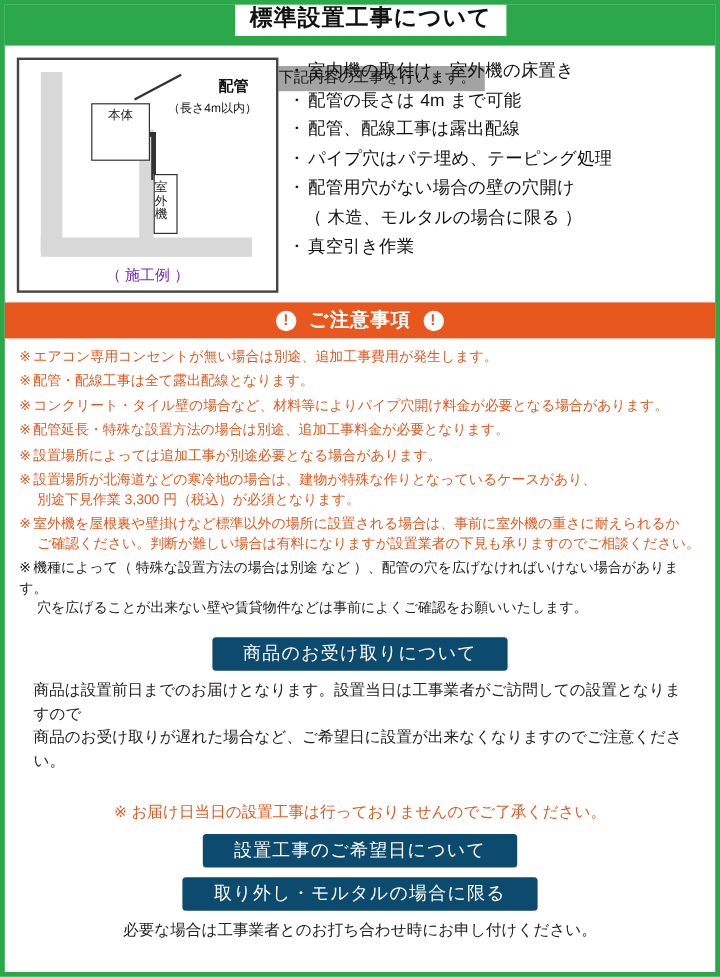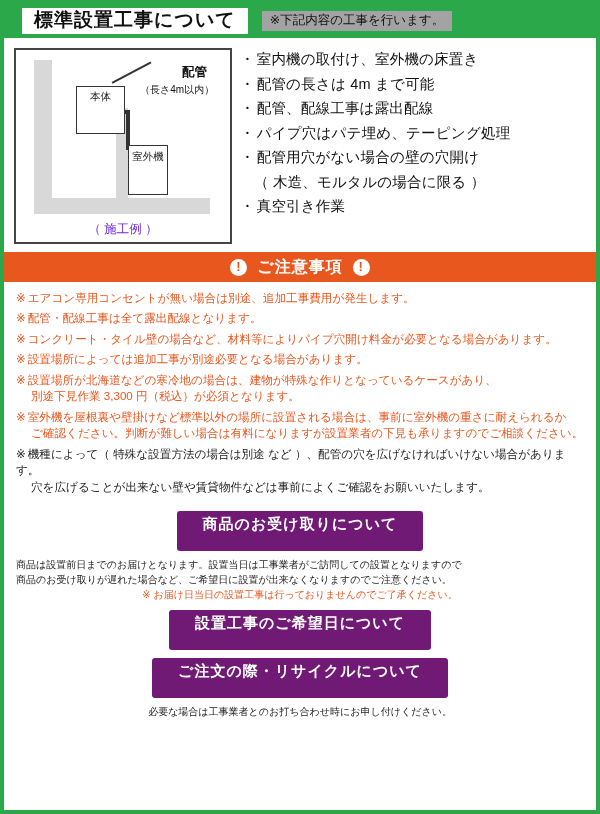--- a/index.html
+++ b/index.html
@@ -20,21 +20,22 @@
     position: relative;
     padding: 0;
   }
   
   .header-band {
     background: #2ba84a;
     height: 34px;
     display: flex;
     align-items: center;
     padding-left: 18px;
-    gap: 14px;
+    gap: 25px;
+    flex-direction: column;
   }
   .header-title {
     background: #ffffff;
     color: #111;
     font-weight: bold;
     font-size: 19px;
     padding: 2px 12px 3px 12px;
     letter-spacing: 1px;
     line-height: 1.1;
   }
@@ -86,26 +87,25 @@
     background: #fff;
     font-size: 10.5px;
     line-height: 1.05;
     text-align: center;
     padding-top: 4px;
     letter-spacing: 0px;
   }
   .outdoor-unit {
     position: absolute;
     left: 112px; top: 95px;
-    width: 40px; height: 50px;
+    width: 20px; height: 50px;
     border: 1.5px solid #333;
     background: #fff;
     font-size: 10.5px;
     line-height: 1.1;
-    text-align: center;
     padding-top: 5px;
   }
   .pipe-line {
     position: absolute;
     left: 86px; top: 60px;
     width: 28px; height: 4px;
     background: #333;
   }
   .pipe-line2 {
     position: absolute;
@@ -196,39 +196,39 @@
   }
   .note .mark { margin-right: 2px; }
   .note .sub {
     display: block;
     padding-left: 15px;
   }
   .note.black { color: #222; }
   
   .sec-head {
     margin: 8px auto 6px auto;
-    background: #701a75;
+    background: #0c4a6e;
     color: #fff;
-    font-weight: bold;
+    font-weight: normal;
     font-size: 15px;
     text-align: center;
-    padding: 4px 26px 17px 26px;
+    padding: 4px 26px 5px 26px;
     width: max-content;
     border-radius: 3px;
     letter-spacing: 1px;
   }
   .sec-body {
-    padding: 0 12px;
-    font-size: 10px;
+    padding: 0 24px;
+    font-size: 13px;
     line-height: 1.5;
     color: #222;
   }
   .sec-body .line { display: block; }
   .sec-body .center { text-align: center; }
-  .sec-body .orange { color: #e8571e; }
+  .sec-body .orange { color: #e8571e; margin-top: 24px; }
 </style>
 </head>
 <body>
 
 <div class="page">
 
   <div class="header-band">
     <div class="header-title">標準設置工事について</div>
     <div class="header-sub">※下記内容の工事を行います。</div>
   </div>
@@ -273,20 +273,23 @@
     <div class="note">
       <span class="mark">※</span><span>エアコン専用コンセントが無い場合は別途、追加工事費用が発生します。</span>
     </div>
     <div class="note">
       <span class="mark">※</span><span>配管・配線工事は全て露出配線となります。</span>
     </div>
     <div class="note">
       <span class="mark">※</span><span>コンクリート・タイル壁の場合など、材料等によりパイプ穴開け料金が必要となる場合があります。</span>
     </div>
     <div class="note">
+      <span class="mark">※</span><span>配管延長・特殊な設置方法の場合は別途、追加工事料金が必要となります。</span>
+    </div>
+    <div class="note">
       <span class="mark">※</span><span>設置場所によっては追加工事が別途必要となる場合があります。</span>
     </div>
     <div class="note">
       <span class="mark">※</span><span>設置場所が北海道などの寒冷地の場合は、建物が特殊な作りとなっているケースがあり、</span>
       <span class="sub">別途下見作業 3,300 円（税込）が必須となります。</span>
     </div>
     <div class="note">
       <span class="mark">※</span><span>室外機を屋根裏や壁掛けなど標準以外の場所に設置される場合は、事前に室外機の重さに耐えられるか</span>
       <span class="sub">ご確認ください。判断が難しい場合は有料になりますが設置業者の下見も承りますのでご相談ください。</span>
     </div>
@@ -298,18 +301,18 @@
 
   <div class="sec-head">商品のお受け取りについて</div>
   <div class="sec-body">
     <span class="line">商品は設置前日までのお届けとなります。設置当日は工事業者がご訪問しての設置となりますので</span>
     <span class="line">商品のお受け取りが遅れた場合など、ご希望日に設置が出来なくなりますのでご注意ください。</span>
     <span class="line center orange">※ お届け日当日の設置工事は行っておりませんのでご了承ください。</span>
   </div>
 
   <div class="sec-head">設置工事のご希望日について</div>
 
-  <div class="sec-head">ご注文の際・リサイクルについて</div>
+  <div class="sec-head">取り外し・モルタルの場合に限る</div>
   <div class="sec-body">
     <span class="line center">必要な場合は工事業者とのお打ち合わせ時にお申し付けください。</span>
   </div>
 
 </div>
 
 </body></html>

